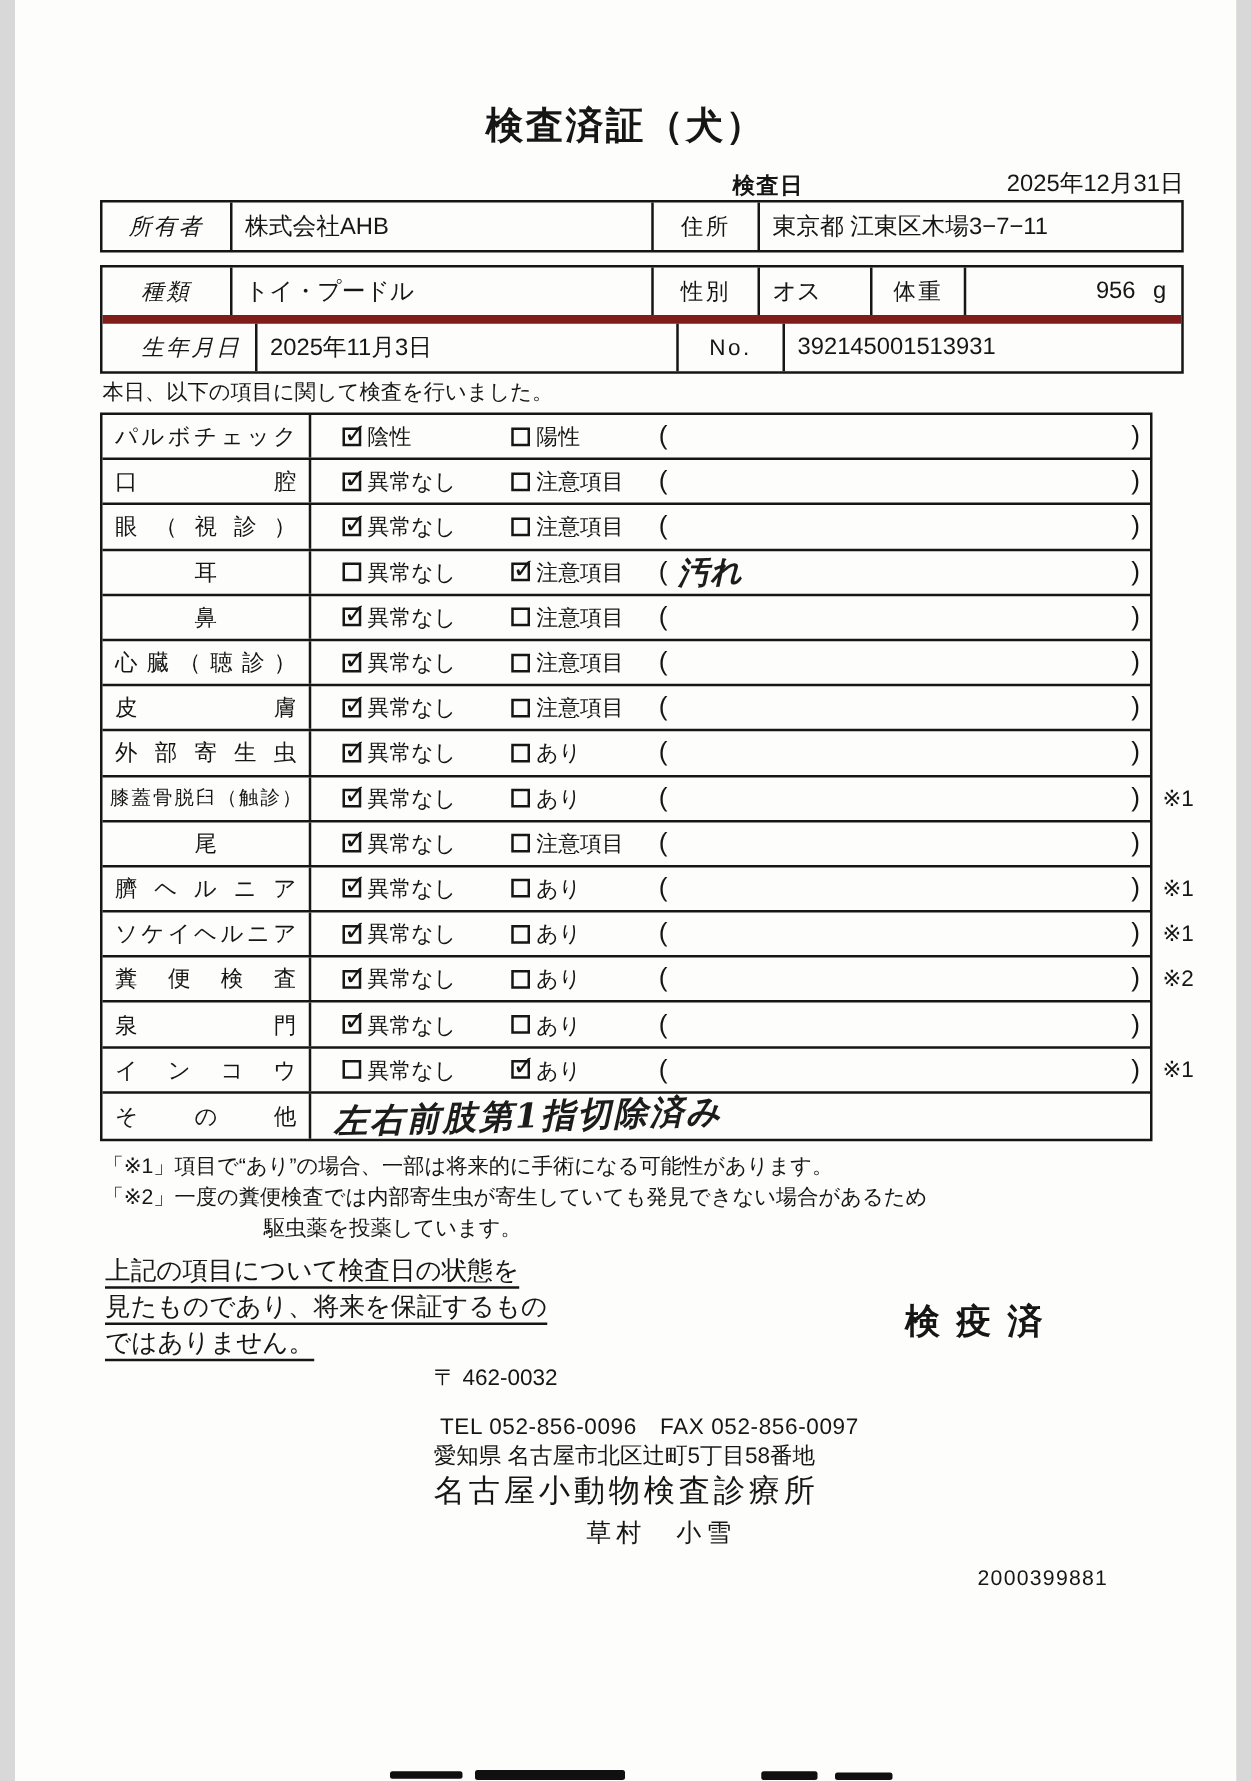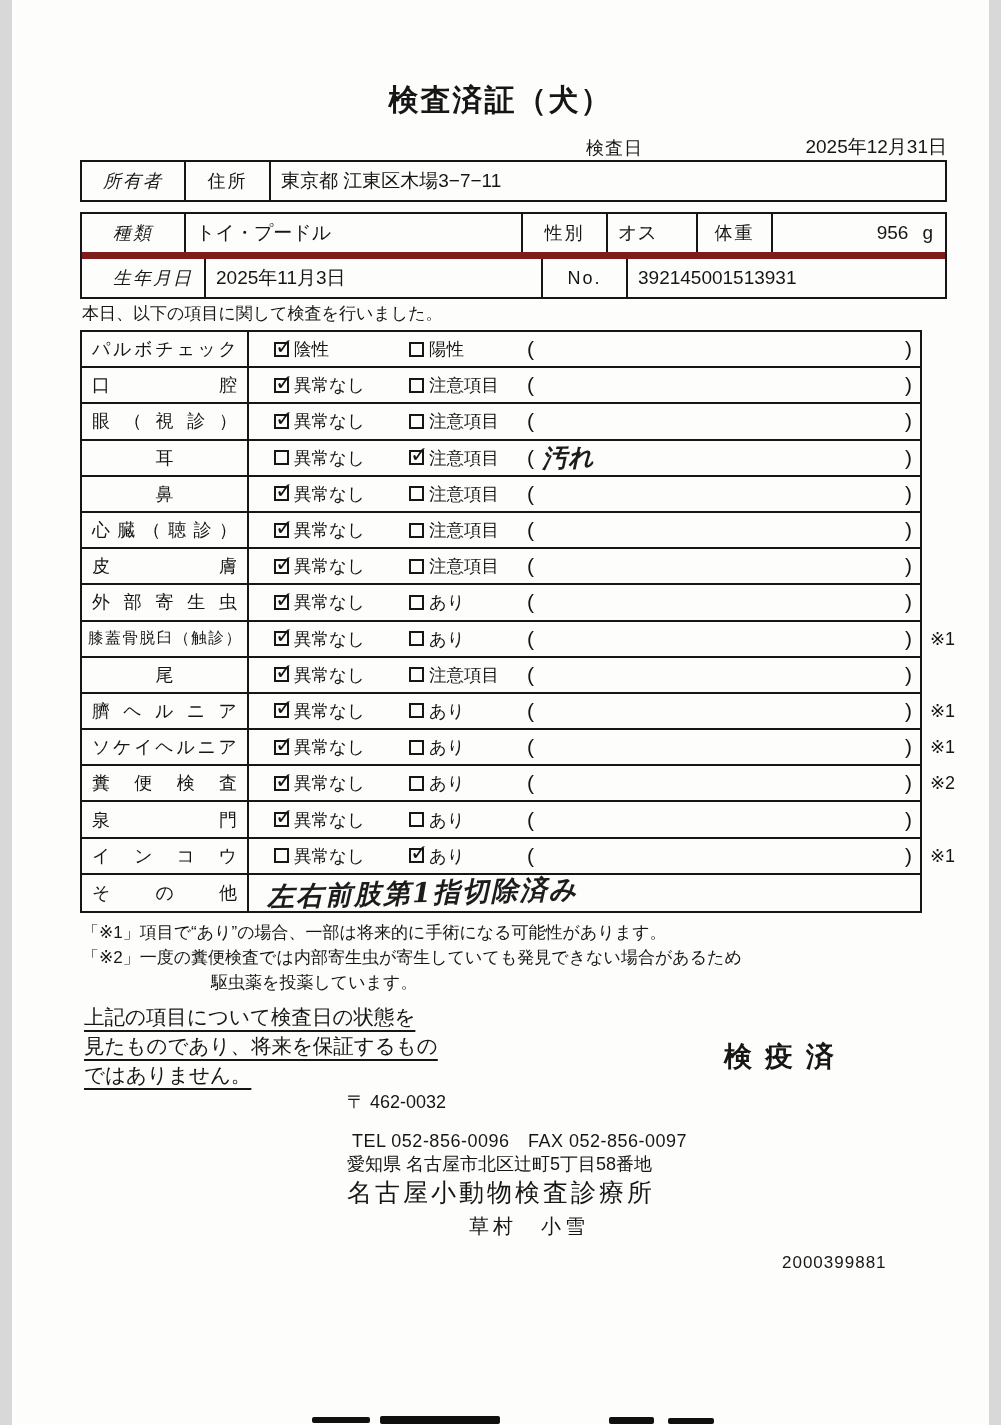--- a/index.html
+++ b/index.html
@@ -7,21 +7,21 @@
   .page {
     position:relative; width:977px; height:1425px; margin:0 auto;
     background:#fdfdfc; color:#161616;
     font-family:"Liberation Sans","DejaVu Sans",sans-serif;
     overflow:hidden;
   }
   .abs { position:absolute; }
 
   .title { top:80px; left:0; width:100%; text-align:center; font-size:30px; font-weight:700; letter-spacing:2px; }
 
-  .insp-label { top:136px; left:574px; font-size:18px; letter-spacing:1px; }
+  .insp-label { top:136px; left:574px; font-size:18px; letter-spacing:1px;font-weight:bold; }
   .insp-value { top:134px; left:592px; width:343px; font-size:19px; text-align:right; }
 
   .tbl { border:2px solid #161616; display:flex; flex-direction:column; width:867px; left:68px; }
   .owner-tbl { top:160px; }
   .pet-tbl { top:212px; }
   .tr { display:flex; }
   .tr + .tr { border-top:7px solid #7f1d1d;padding-left:20px; }
   .td { display:flex; align-items:center; height:38px; padding:0 10px; font-size:19px; white-space:nowrap; overflow:hidden; }
   .td + .td { border-left:2px solid #161616; }
   .td.lab { justify-content:center; font-size:18px; letter-spacing:2px; padding:0 4px; }
@@ -76,20 +76,21 @@
 <div class="page">
 
   <div class="abs title">検査済証（犬）</div>
 
   <div class="abs insp-label">検査日</div>
   <div class="abs insp-value">2025年12月31日</div>
 
   <div class="abs tbl owner-tbl">
     <div class="tr">
       <div class="td lab w102">所有者</div>
+      <div class="td w337">株式会社AHB</div>
       <div class="td lab w85">住所</div>
       <div class="td grow">東京都 江東区木場3−7−11</div>
     </div>
   </div>
 
   <div class="abs tbl pet-tbl">
     <div class="tr">
       <div class="td lab w102">種類</div>
       <div class="td w337">トイ・プードル</div>
       <div class="td lab w85">性別</div>

